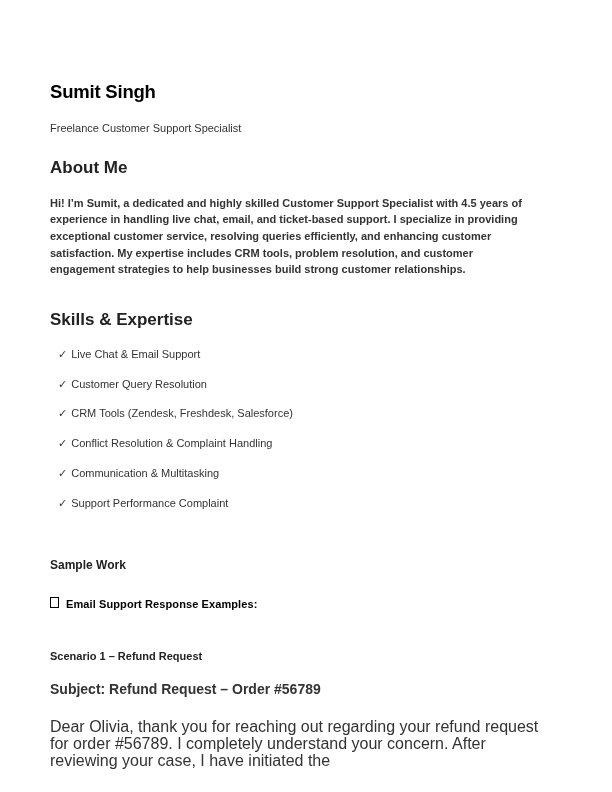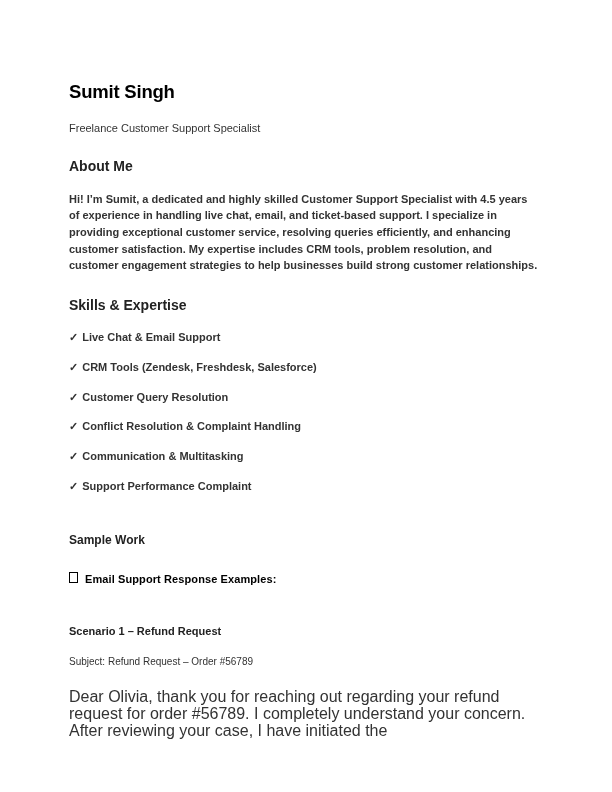--- a/index.html
+++ b/index.html
@@ -15,64 +15,63 @@
     color: #333333;
     -webkit-font-smoothing: antialiased;
   }
 
   .page {
     position: relative;
     width: 612px;
     height: 792px;
     background: #ffffff;
     box-sizing: border-box;
-    padding: 82px 72px 0 69px;
+    padding: 82px 72px 0 50px;
   }
 
   .doc-name {
     font-size: 18.5px;
     font-weight: bold;
     color: #000000;
     letter-spacing: -0.2px;
     line-height: 1.1;
     margin: 0 0 19px 0;
   }
 
   .doc-subtitle {
     font-size: 11px;
     font-weight: normal;
     color: #333333;
     line-height: 1.3;
     margin: 0 0 21px 0;
   }
 
   .section-heading {
-    font-size: 14px;
+    font-size: 17px;
     font-weight: bold;
     color: #222222;
     line-height: 1.3;
-    margin: 0 0 16px 0;
+    margin: 9px 0 16px 0;
   }
 
   .body-para {
     font-size: 11px;
     font-weight: bold;
     color: #333333;
     line-height: 16.6px;
     margin: 0;
     text-align: left;
   }
 
   .spacer-after-about { height: 22px; }
 
   .skills-list {
     list-style: none;
-    margin: 0;
+    margin: 8px;
     padding: 0;
-    font-weight: bold;
   }
   .skills-list li {
     font-size: 11px;
     color: #333333;
     line-height: 1.3;
     margin-bottom: 15.5px;
     white-space: nowrap;
   }
   .skills-list li:last-child { margin-bottom: 0; }
   .check-mark {
@@ -112,22 +111,22 @@
 
   .scenario-heading {
     font-size: 11px;
     font-weight: bold;
     color: #222222;
     line-height: 1.3;
     margin: 0 0 17px 0;
   }
 
   .subject-line {
-    font-size: 10px;
-    font-weight: normal;
+    font-size: 14px;
+    font-weight: bold;
     color: #333333;
     line-height: 1.3;
     margin: 0 0 21px 0;
   }
 
   .email-body {
     font-size: 16px;
     font-weight: normal;
     color: #333333;
     line-height: 16.6px;
@@ -149,24 +148,24 @@
 
   <div class="spacer-after-about"></div>
 
   <h2 class="section-heading">Skills &amp; Expertise</h2>
 
   <ul class="skills-list">
     <li>
       <span class="check-mark">✓</span><span>Live Chat &amp; Email Support</span>
     </li>
     <li>
-      <span class="check-mark">✓</span><span>CRM Tools (Zendesk, Freshdesk, Salesforce)</span>
+      <span class="check-mark">✓</span><span>Customer Query Resolution</span>
     </li>
     <li>
-      <span class="check-mark">✓</span><span>Customer Query Resolution</span>
+      <span class="check-mark">✓</span><span>CRM Tools (Zendesk, Freshdesk, Salesforce)</span>
     </li>
     <li>
       <span class="check-mark">✓</span><span>Conflict Resolution &amp; Complaint Handling</span>
     </li>
     <li>
       <span class="check-mark">✓</span><span>Communication &amp; Multitasking</span>
     </li>
     <li>
       <span class="check-mark">✓</span><span>Support Performance Complaint</span>
     </li>

